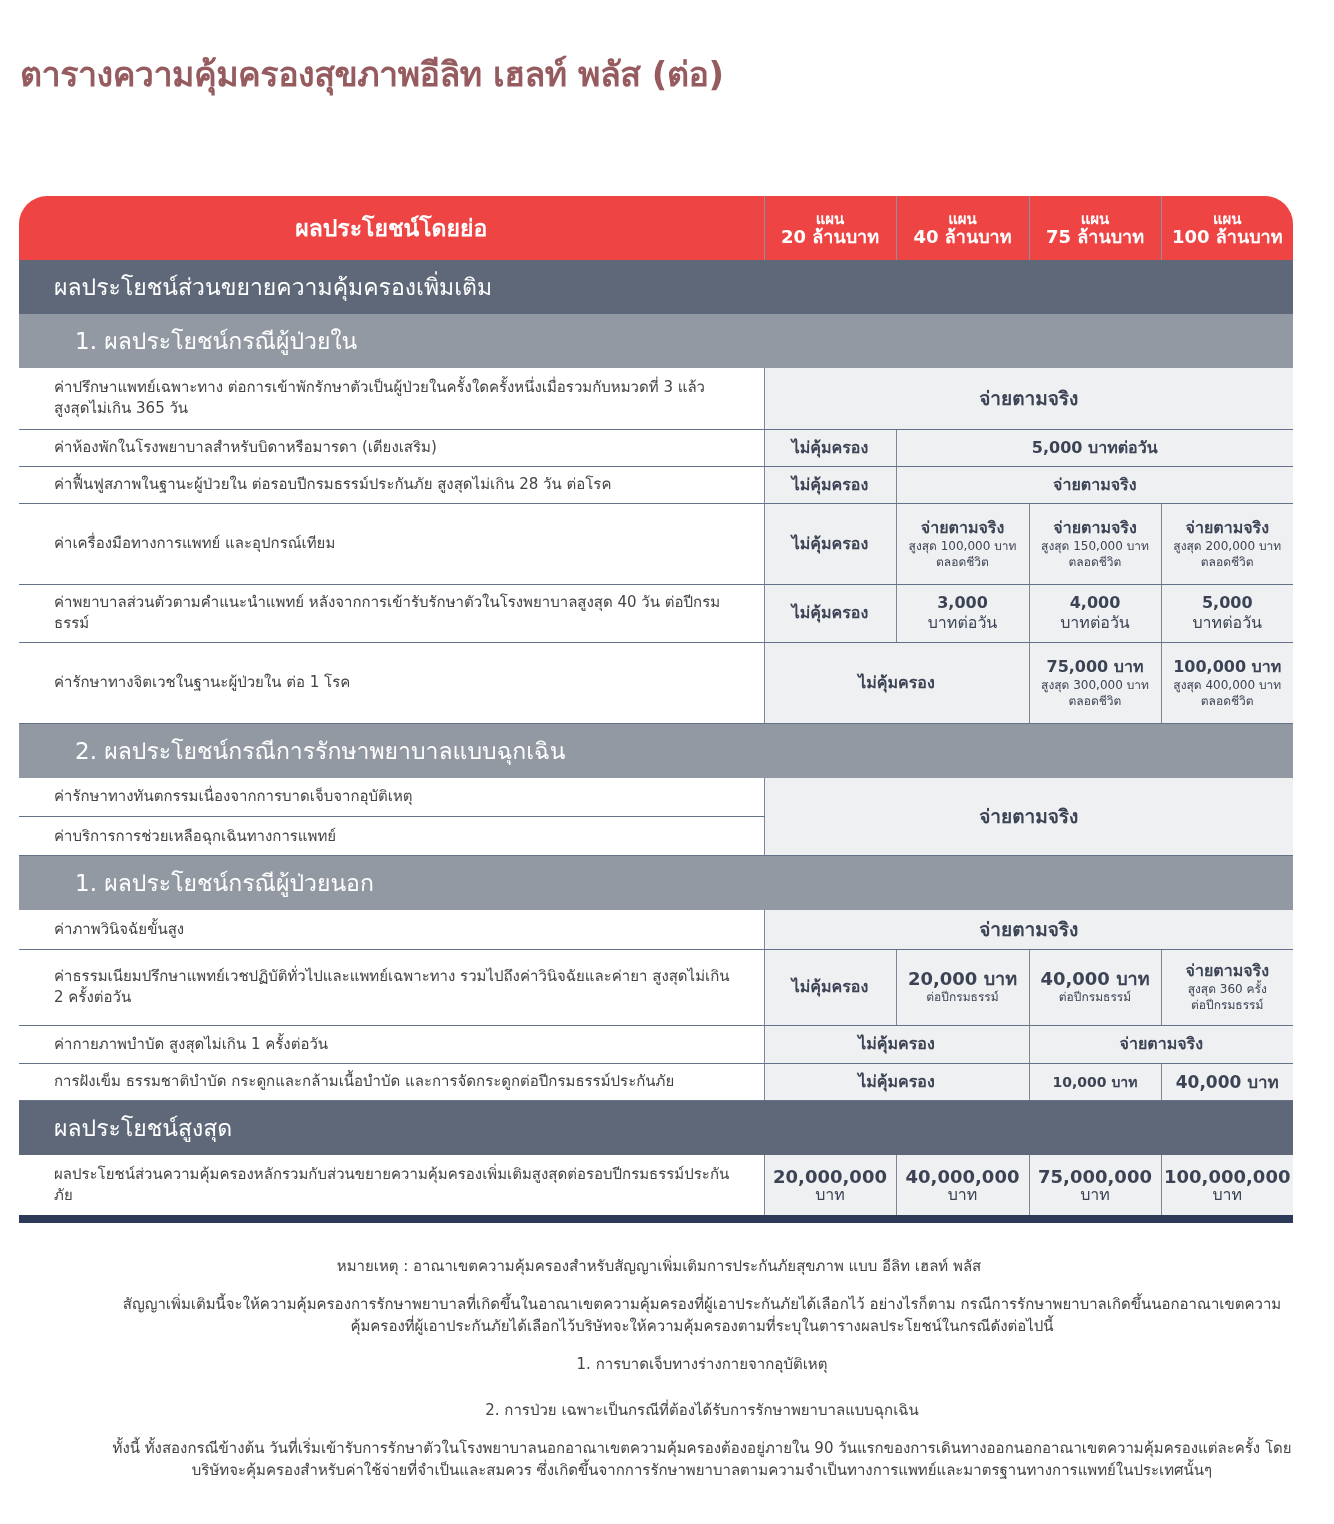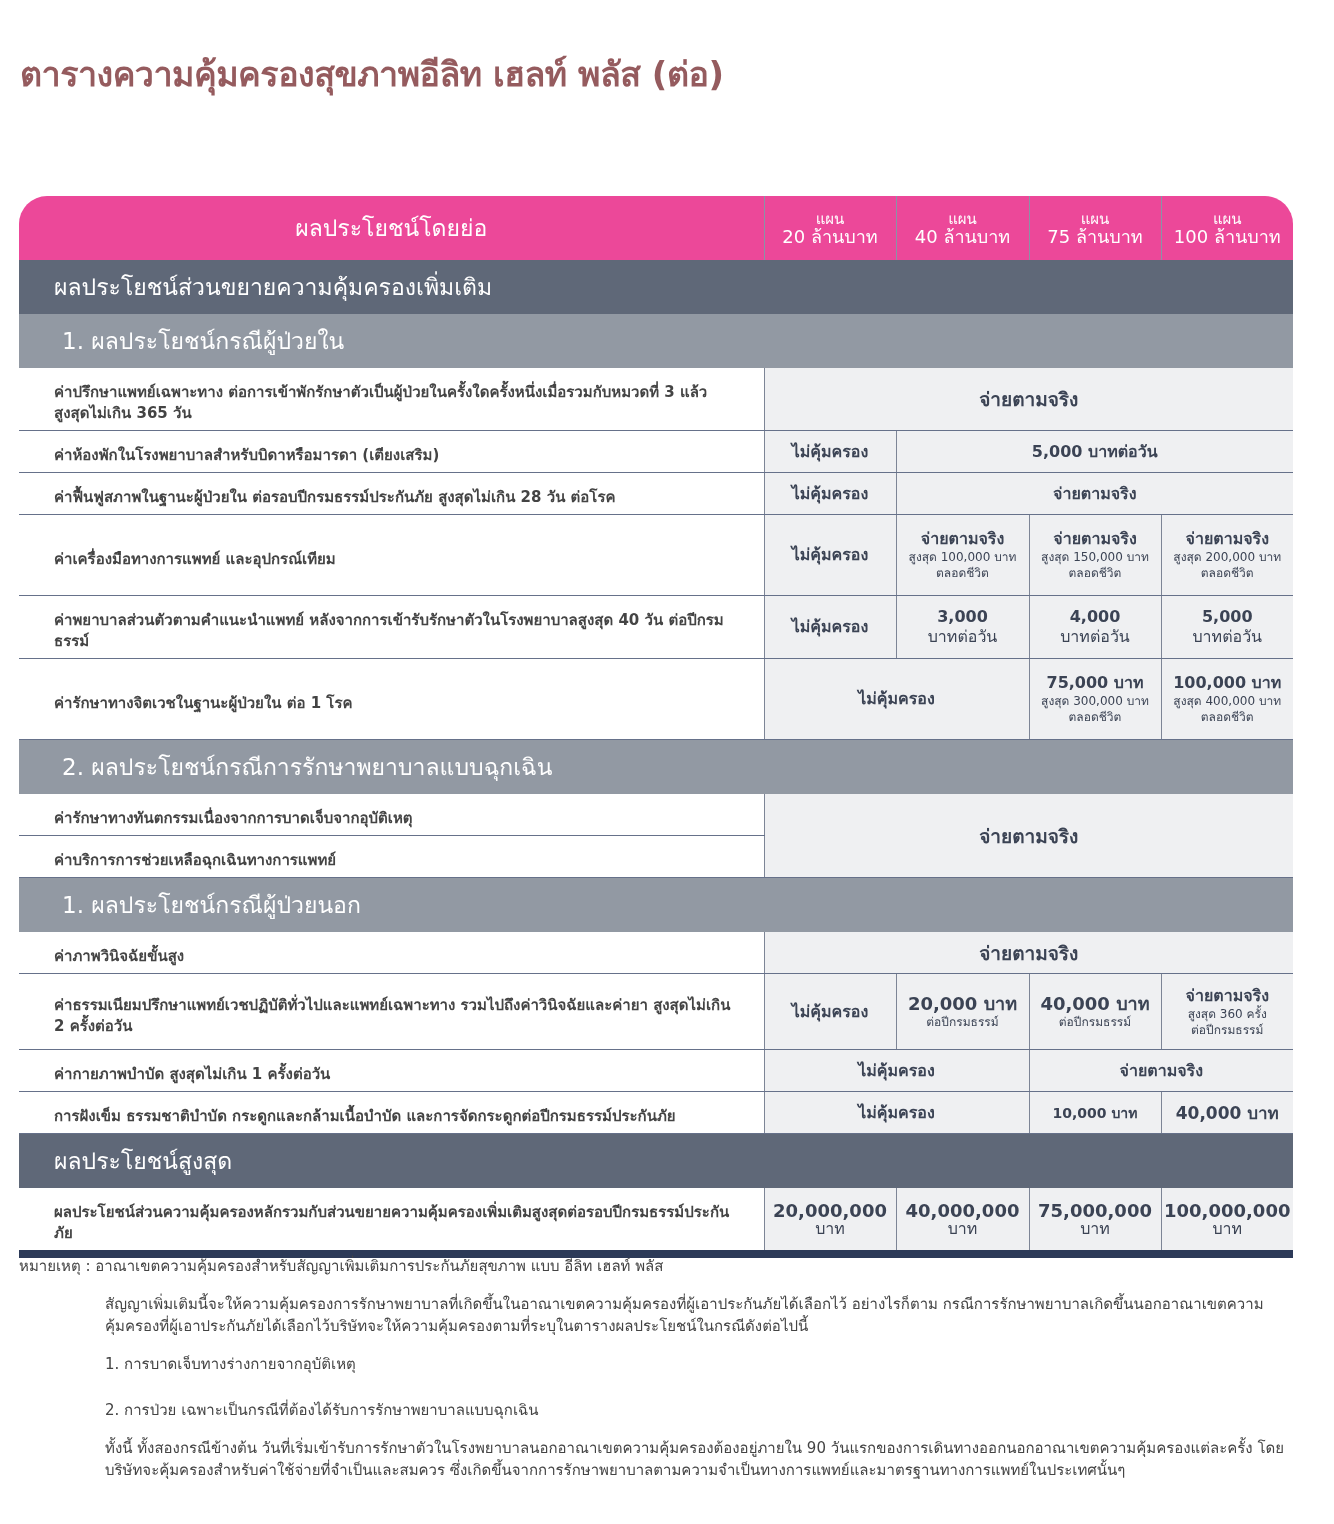--- a/index.html
+++ b/index.html
@@ -1,37 +1,37 @@
 <!DOCTYPE html>
 <html><head>
 <meta charset="utf-8">
 <style>
   html, body { margin:0; padding:0; background:#ffffff; }
   body { width:1334px; height:1524px; position:relative; font-family:"DejaVu Sans", sans-serif; color:#333; overflow:hidden; }
   .title { position:absolute; left:20px; top:47px; font-size:34px; color:#955b5e; font-weight:bold; letter-spacing:-0.5px; }
   .tbl { position:absolute; left:19px; top:196px; width:1274px; border-collapse:collapse; table-layout:fixed; }
   .tbl td, .tbl th { padding:0; }
-  .hdr th { background:#ec4899; color:#fff; font-weight:normal; height:64px; border-left:1px solid #8a93a6; }
+  .hdr th { background:#ef4444; color:#fff; font-weight:bold; height:64px; border-left:1px solid #8a93a6; }
   .hdr th.first { border-left:none; border-top-left-radius:28px; font-size:23px; text-align:center; }
   .hdr th.last { border-top-right-radius:28px; }
   .hdr .plan { font-size:15px; line-height:18px; text-align:center; }
   .hdr .plan .sm { display:block; font-size:15px; }
   .hdr .plan .big { display:block; font-size:18px; }
   .sec1 td { background:#5f6878; color:#fff; font-size:23px; height:54px; padding-left:35px; }
-  .sec2 td { background:#9299a3; color:#fff; font-size:23px; height:54px; padding-left:43px; }
+  .sec2 td { background:#9299a3; color:#fff; font-size:23px; height:54px; padding-left:56px; }
   .row td { border-bottom:1.5px solid #66718a; font-size:15px; }
-  .row td.lbl { background:#fff; padding:14px 30px 6px 35px; line-height:21px; color:#444; border-right:1px solid #7d8596;font-weight:bold; }
+  .row td.lbl { background:#fff; padding:6px 30px 6px 35px; line-height:21px; color:#444; border-right:1px solid #7d8596; }
   .row td.v { background:#eff0f2; text-align:center; color:#3b4354; font-size:16px; border-left:1px solid #7d8596; line-height:20px; }
   .row td.v.big { font-size:19px; font-weight:bold; }
   .row td.v .main { display:block; font-size:16px; font-weight:bold; }
   .row td.v .sub { display:block; font-size:12px; line-height:16px; }
   .bold { font-weight:bold; }
   .bottombar td { background:#2c3a58; height:8px; }
   .note { position:absolute; left:19px; top:1255px; width:1280px; font-size:15px; color:#444; line-height:22px; }
-  .note p { margin:0; }
+  .note p { margin:0;text-align:center; }
   .note .ind { padding-left:86px; }
 </style>
 </head>
 <body>
 
 <div class="title">ตารางความคุ้มครองสุขภาพอีลิท เฮลท์ พลัส (ต่อ)</div>
 
 <table class="tbl">
   <colgroup>
     <col style="width:745px">

